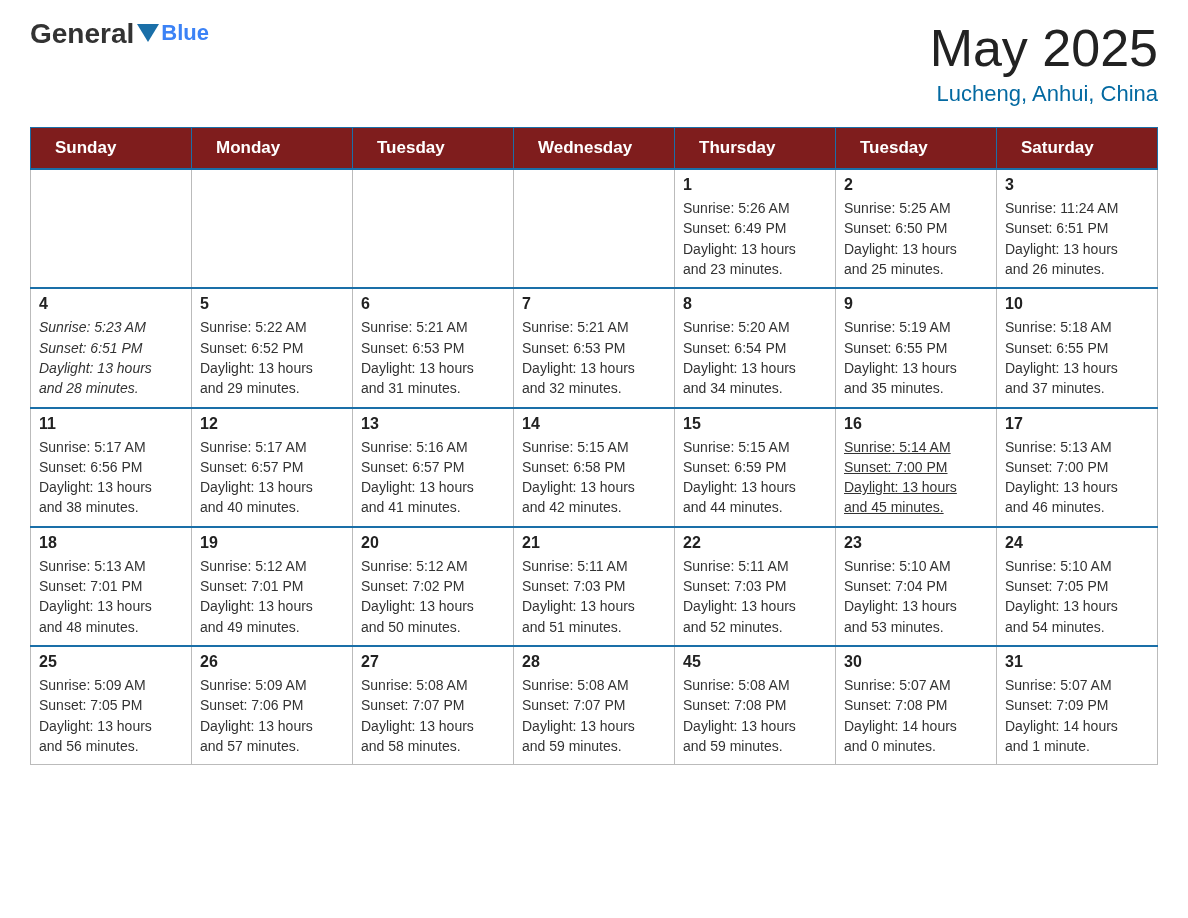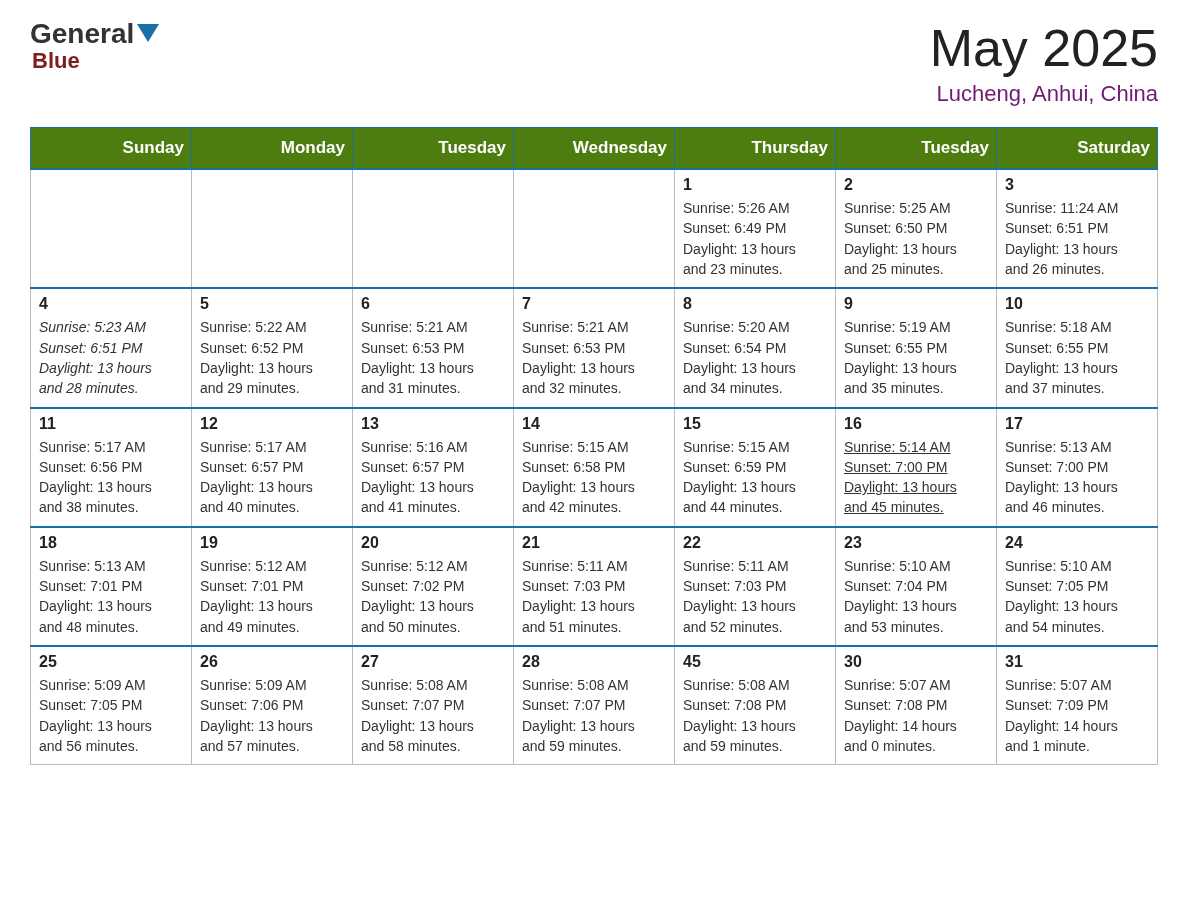--- a/index.html
+++ b/index.html
@@ -11,61 +11,61 @@
       min-height: 918px;
     }
     .header {
       display: flex;
       justify-content: space-between;
       align-items: flex-start;
       margin-bottom: 20px;
     }
     .logo {
       display: flex;
-      flex-direction: column;
+      flex-direction: row;
       align-items: flex-start;
     }
     .logo-general {
       font-size: 28px;
       font-weight: bold;
       color: #333;
       line-height: 1;
     }
     .logo-blue {
       font-size: 22px;
       font-weight: bold;
-      color: #7f1d1d;
+      color: #3b82f6;
       margin-left: 2px;
     }
     .title-block {
       text-align: right;
     }
     .month-year {
       font-size: 52px;
       font-weight: normal;
       color: #222;
       line-height: 1.1;
     }
     .location {
       font-size: 22px;
-      color: #701a75;
+      color: #0369a1;
       margin-top: 4px;
     }
     .calendar-table {
       width: 100%;
       border-collapse: collapse;
       border: 1px solid #aaa;
     }
     .calendar-table th {
-      background-color: #4d7c0f;
+      background-color: #7f1d1d;
       color: #fff;
       font-size: 17px;
       font-weight: bold;
-      padding: 10px 7px;
-      text-align: right;
+      padding: 10px 24px;
+      text-align: left;
       border: 1px solid #1a6fa8;
     }
     .calendar-table td {
       vertical-align: top;
       padding: 6px 8px 8px 8px;
       border: 1px solid #bbb;
       width: calc(100% / 7);
       font-size: 13px;
       color: #333;
       height: 100px;

